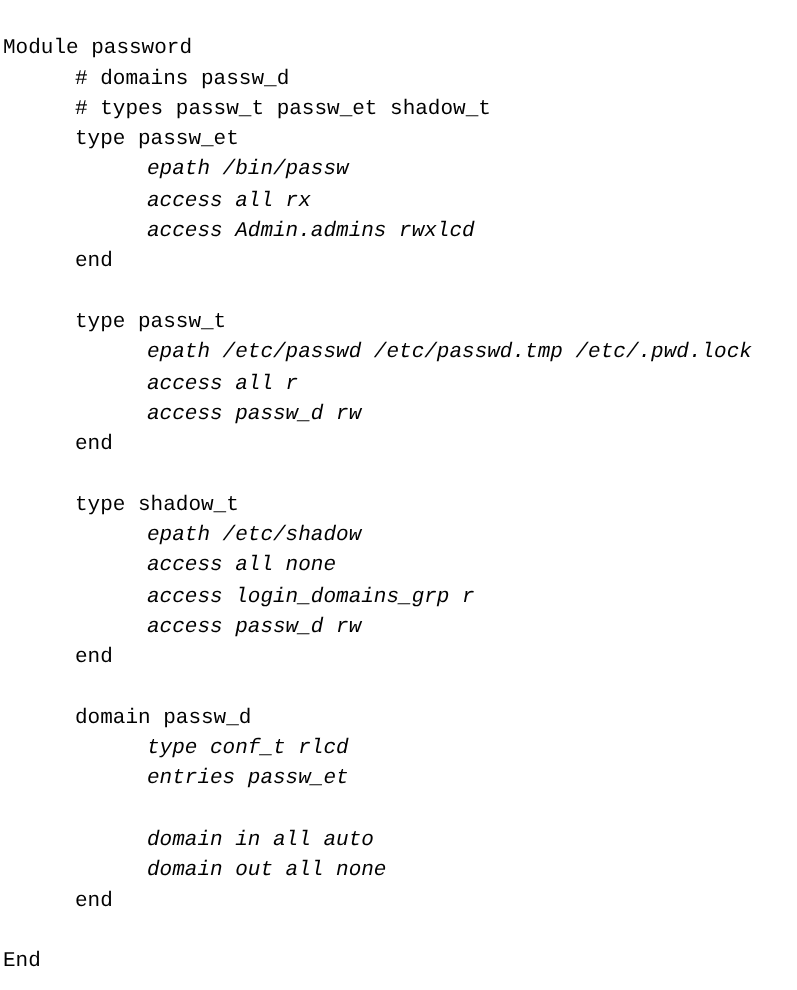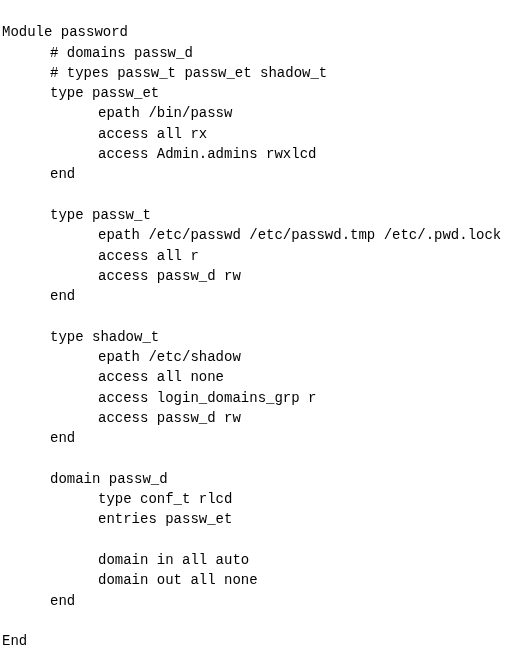--- a/index.html
+++ b/index.html
@@ -23,19 +23,20 @@
     }
     .line {
       display: block;
       min-height: 1.45em;
     }
     .indent-1 {
       padding-left: 48px;
     }
     .indent-2 {
       padding-left: 96px;
+      font-style: italic;
     }
   </style>
 </head>
 <body>
 
 <div class="code-block" id="code-container">
 <span class="line">Module password</span><span class="line indent-1"># domains passw_d</span><span class="line indent-1"># types passw_t passw_et shadow_t</span><span class="line indent-1">type passw_et</span><span class="line indent-2">epath /bin/passw</span><span class="line indent-2">access all rx</span><span class="line indent-2">access Admin.admins rwxlcd</span><span class="line indent-1">end</span><span class="line"></span><span class="line indent-1">type passw_t</span><span class="line indent-2">epath /etc/passwd /etc/passwd.tmp /etc/.pwd.lock</span><span class="line indent-2">access all r</span><span class="line indent-2">access passw_d rw</span><span class="line indent-1">end</span><span class="line"></span><span class="line indent-1">type shadow_t</span><span class="line indent-2">epath /etc/shadow</span><span class="line indent-2">access all none</span><span class="line indent-2">access login_domains_grp r</span><span class="line indent-2">access passw_d rw</span><span class="line indent-1">end</span><span class="line"></span><span class="line indent-1">domain passw_d</span><span class="line indent-2">type conf_t rlcd</span><span class="line indent-2">entries passw_et</span><span class="line"></span><span class="line indent-2">domain in all auto</span><span class="line indent-2">domain out all none</span><span class="line indent-1">end</span><span class="line"></span><span class="line">End</span></div>
 
 </body></html>

